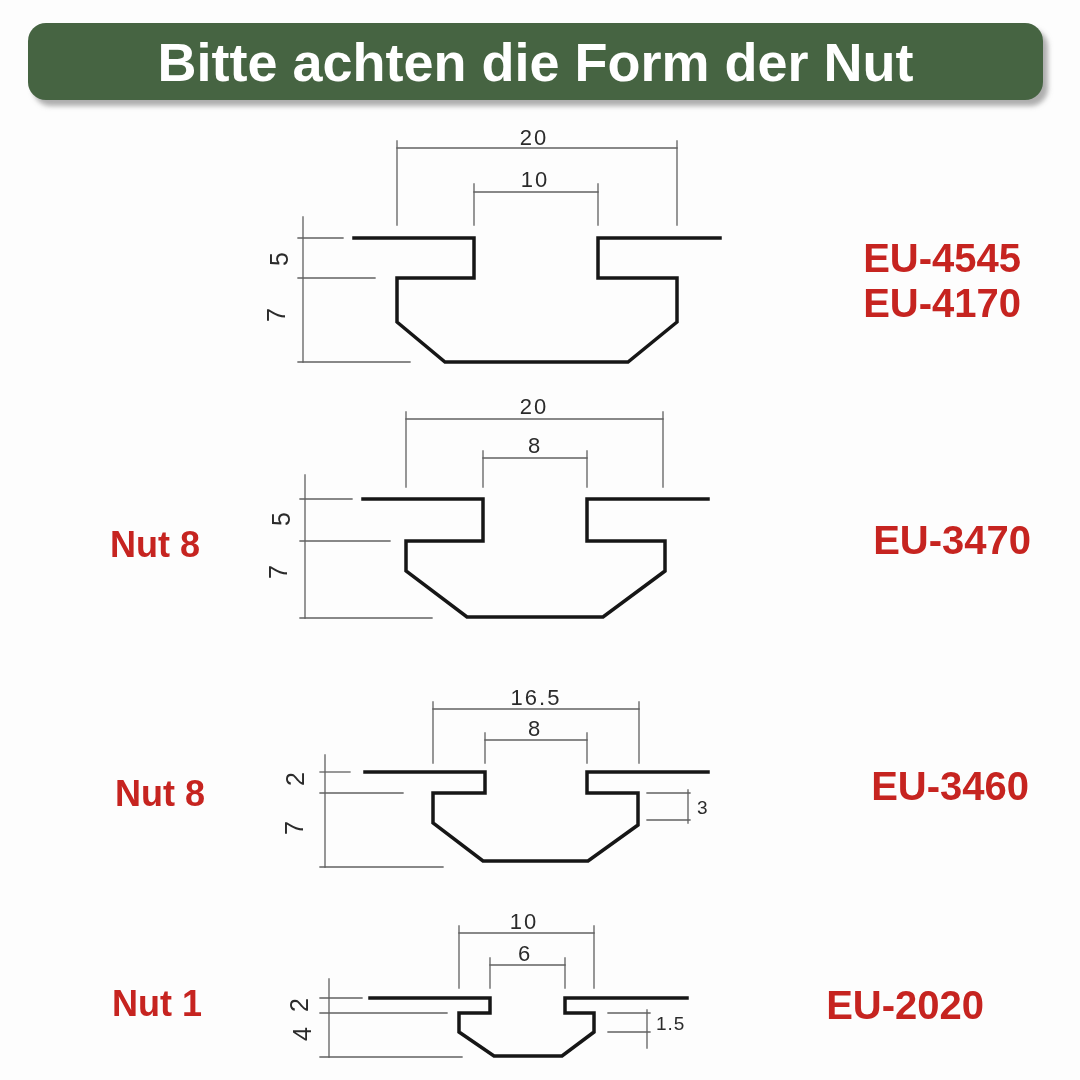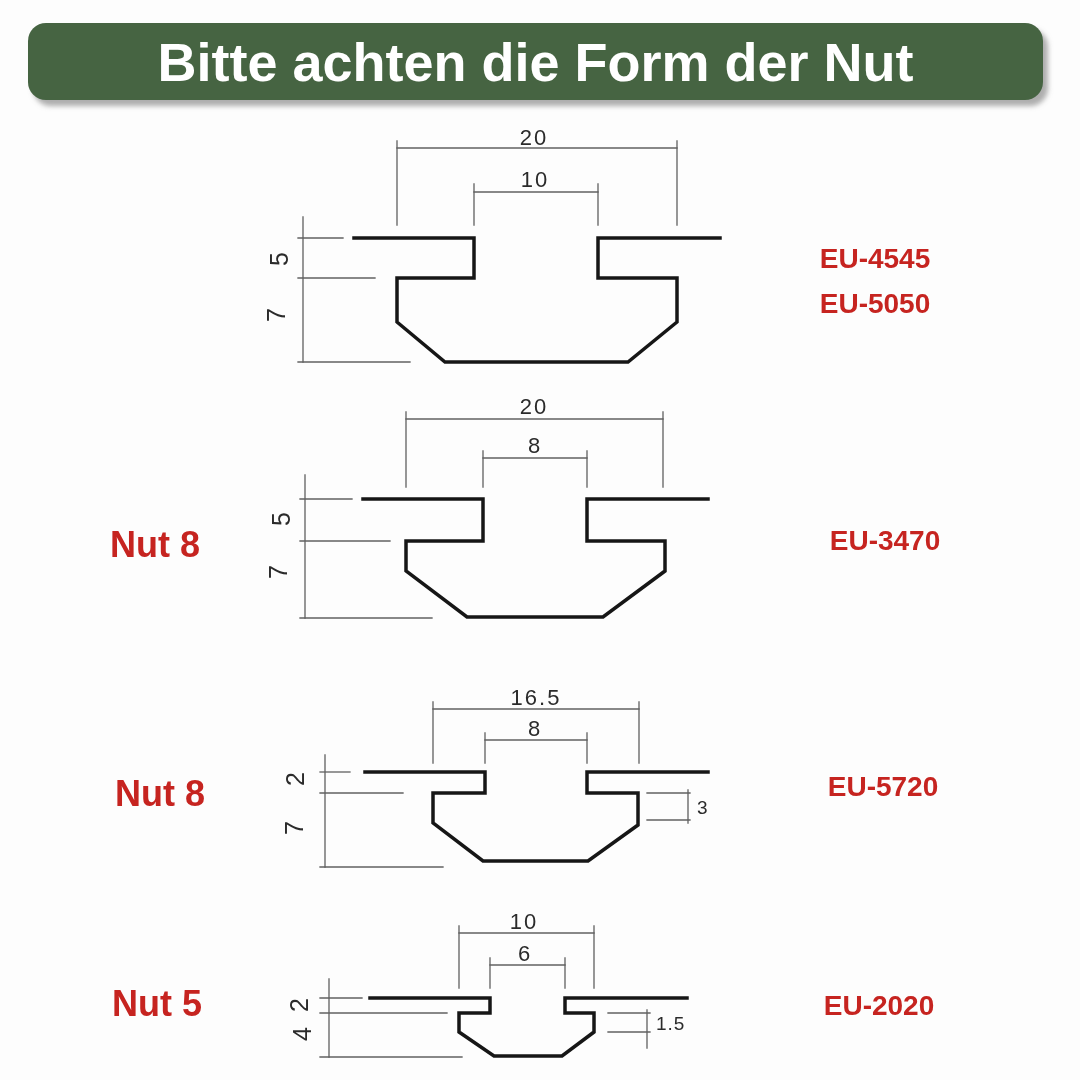--- a/index.html
+++ b/index.html
@@ -10,22 +10,22 @@
           box-shadow:5px 6px 5px rgba(110,110,110,.55);}
   .header-title{color:#ffffff;font-weight:bold;font-size:54px;letter-spacing:0px;white-space:nowrap;text-align:right;}
   svg.drawing{position:absolute;left:0;top:0;}
   .outline{fill:none;stroke:#161616;stroke-width:3.5;stroke-linejoin:miter;stroke-linecap:square;}
   .dim{stroke:#606060;stroke-width:1.3;stroke-linecap:square;}
   .dimnum{fill:#2b2b2b;font-family:"Liberation Sans",sans-serif;font-size:22px;letter-spacing:2px;}
   .dimnum.small{font-size:19px;letter-spacing:1px;}
   .dimnum.vert{font-size:25px;letter-spacing:0px;}
   .nut-label{position:absolute;width:200px;text-align:center;color:#c62420;font-weight:bold;
              font-size:36px;white-space:nowrap;}
-  .eu-label{position:absolute;width:220px;text-align:center;color:#c62420;font-weight:bold;
-            font-size:28px;line-height:45px;white-space:nowrap;}
+  .eu-label{position:absolute;width:220px;text-align:right;color:#c62420;font-weight:bold;
+            font-size:40px;line-height:45px;white-space:nowrap;margin-left:36px;}
 </style>
 </head>
 <body>
 
 <div class="page">
 
   <div class="header">
     <span class="header-title">Bitte achten die Form der Nut</span>
   </div>
 
@@ -115,23 +115,23 @@
       <text class="dimnum" x="524" y="929" text-anchor="middle">10</text>
       <text class="dimnum" x="525" y="961" text-anchor="middle">6</text>
       <text class="dimnum vert" x="308" y="1005" text-anchor="middle" transform="rotate(-90 308 1005)">2</text>
       <text class="dimnum vert" x="311" y="1034" text-anchor="middle" transform="rotate(-90 311 1034)">4</text>
       <text class="dimnum small" x="656" y="1030" text-anchor="start">1.5</text>
     </g>
   </svg>
 
   <div class="nut-label" style="left:55px;top:524px;">Nut 8</div>
   <div class="nut-label" style="left:60px;top:773px;">Nut 8</div>
-  <div class="nut-label" style="left:57px;top:983px;">Nut 5</div>
+  <div class="nut-label" style="left:57px;top:983px;">Nut 1</div>
 
   <div class="eu-label" style="left:765px;top:236px;">
     <div>EU-4545</div>
-    <div>EU-5050</div>
+    <div>EU-4170</div>
   </div>
   <div class="eu-label" style="left:775px;top:518px;">EU-3470</div>
-  <div class="eu-label" style="left:773px;top:764px;">EU-5720</div>
-  <div class="eu-label" style="left:769px;top:983px;">EU-2020</div>
+  <div class="eu-label" style="left:773px;top:764px;">EU-3460</div>
+  <div class="eu-label" style="left:728px;top:983px;">EU-2020</div>
 
 </div>
 
 </body></html>

